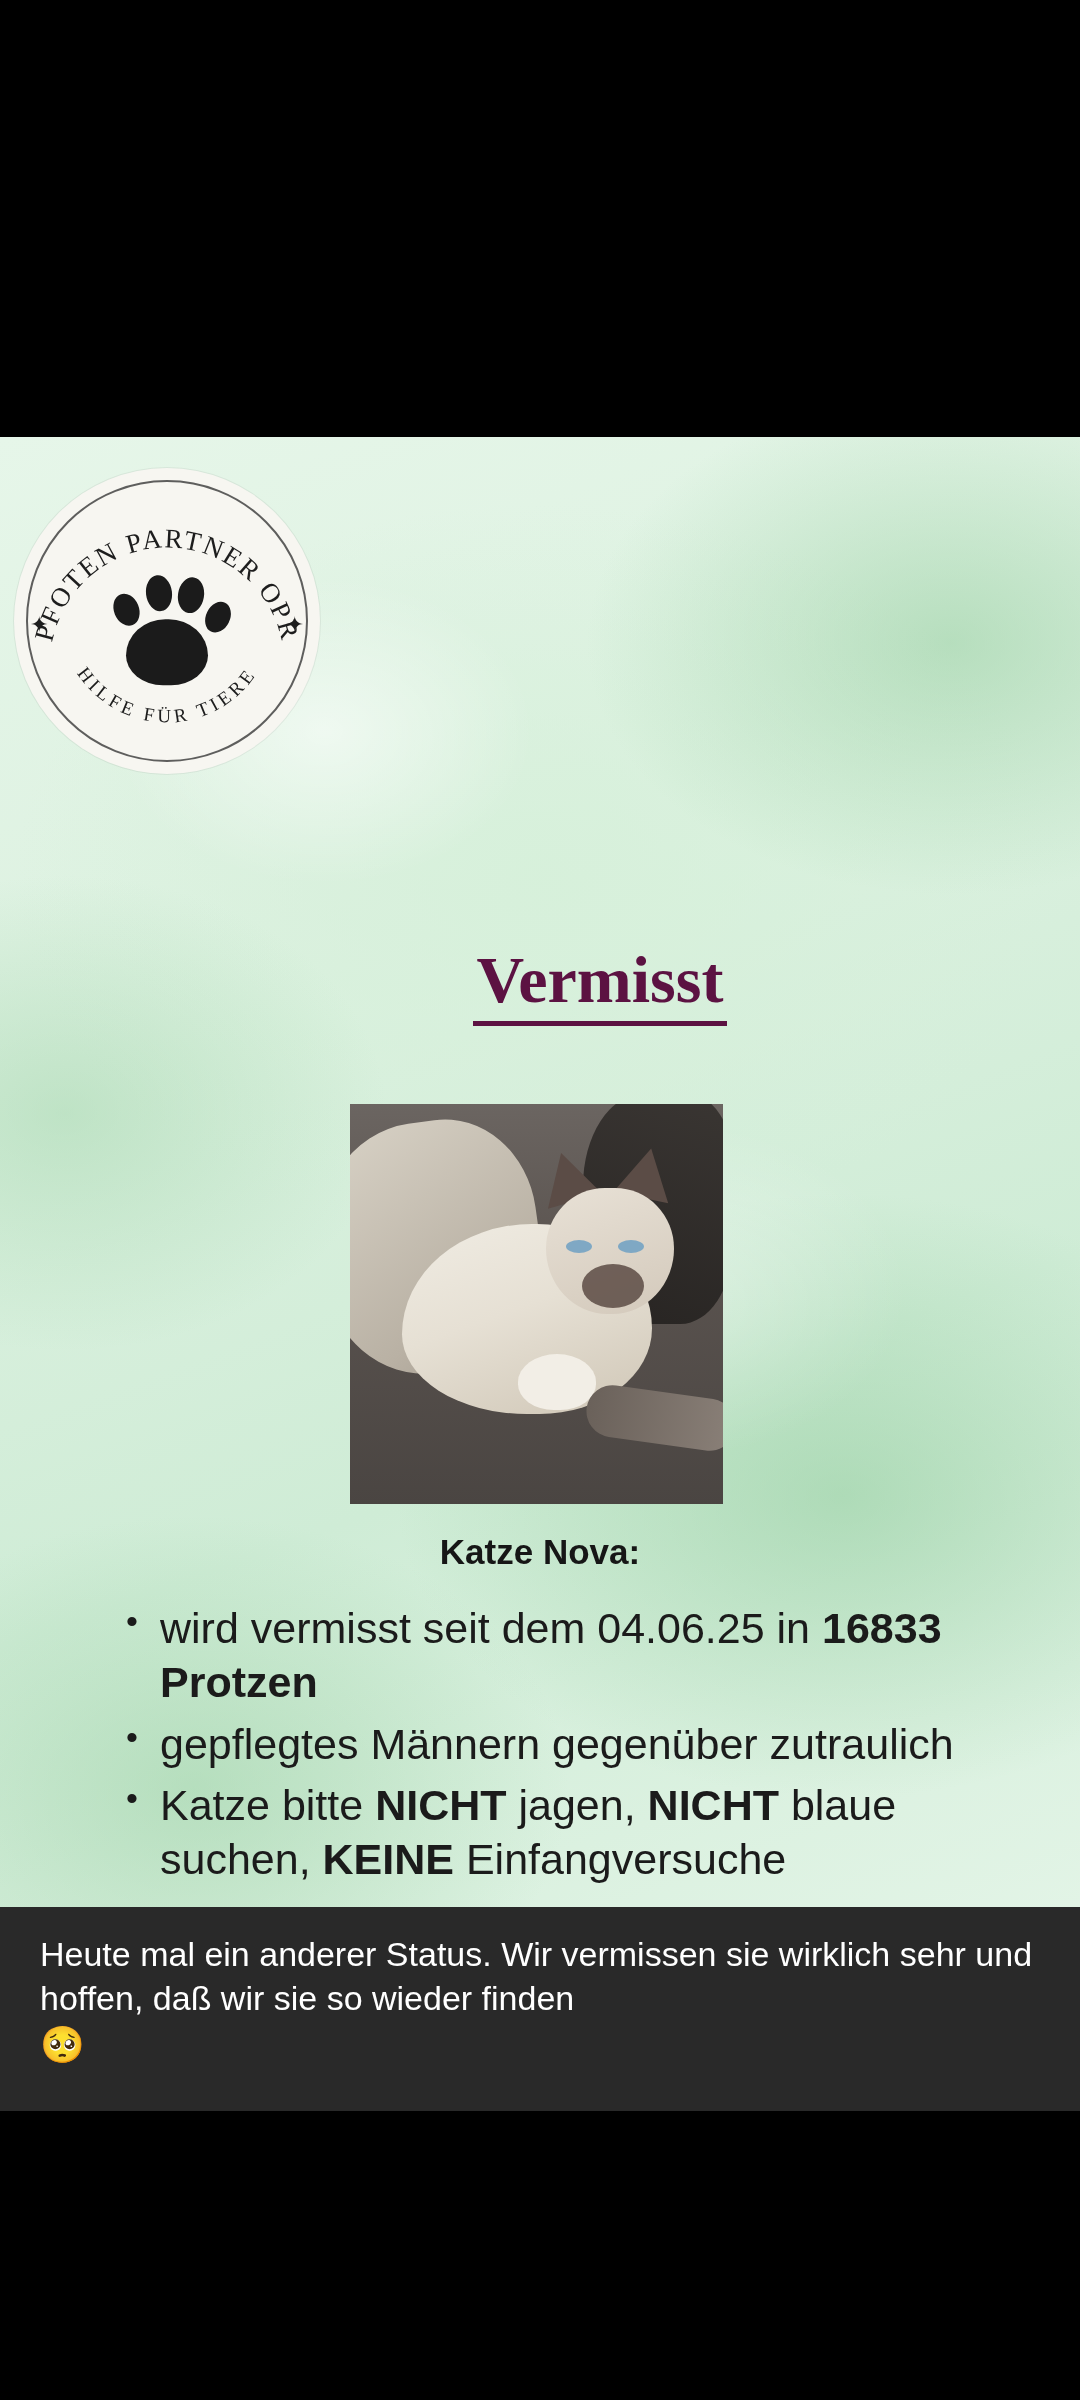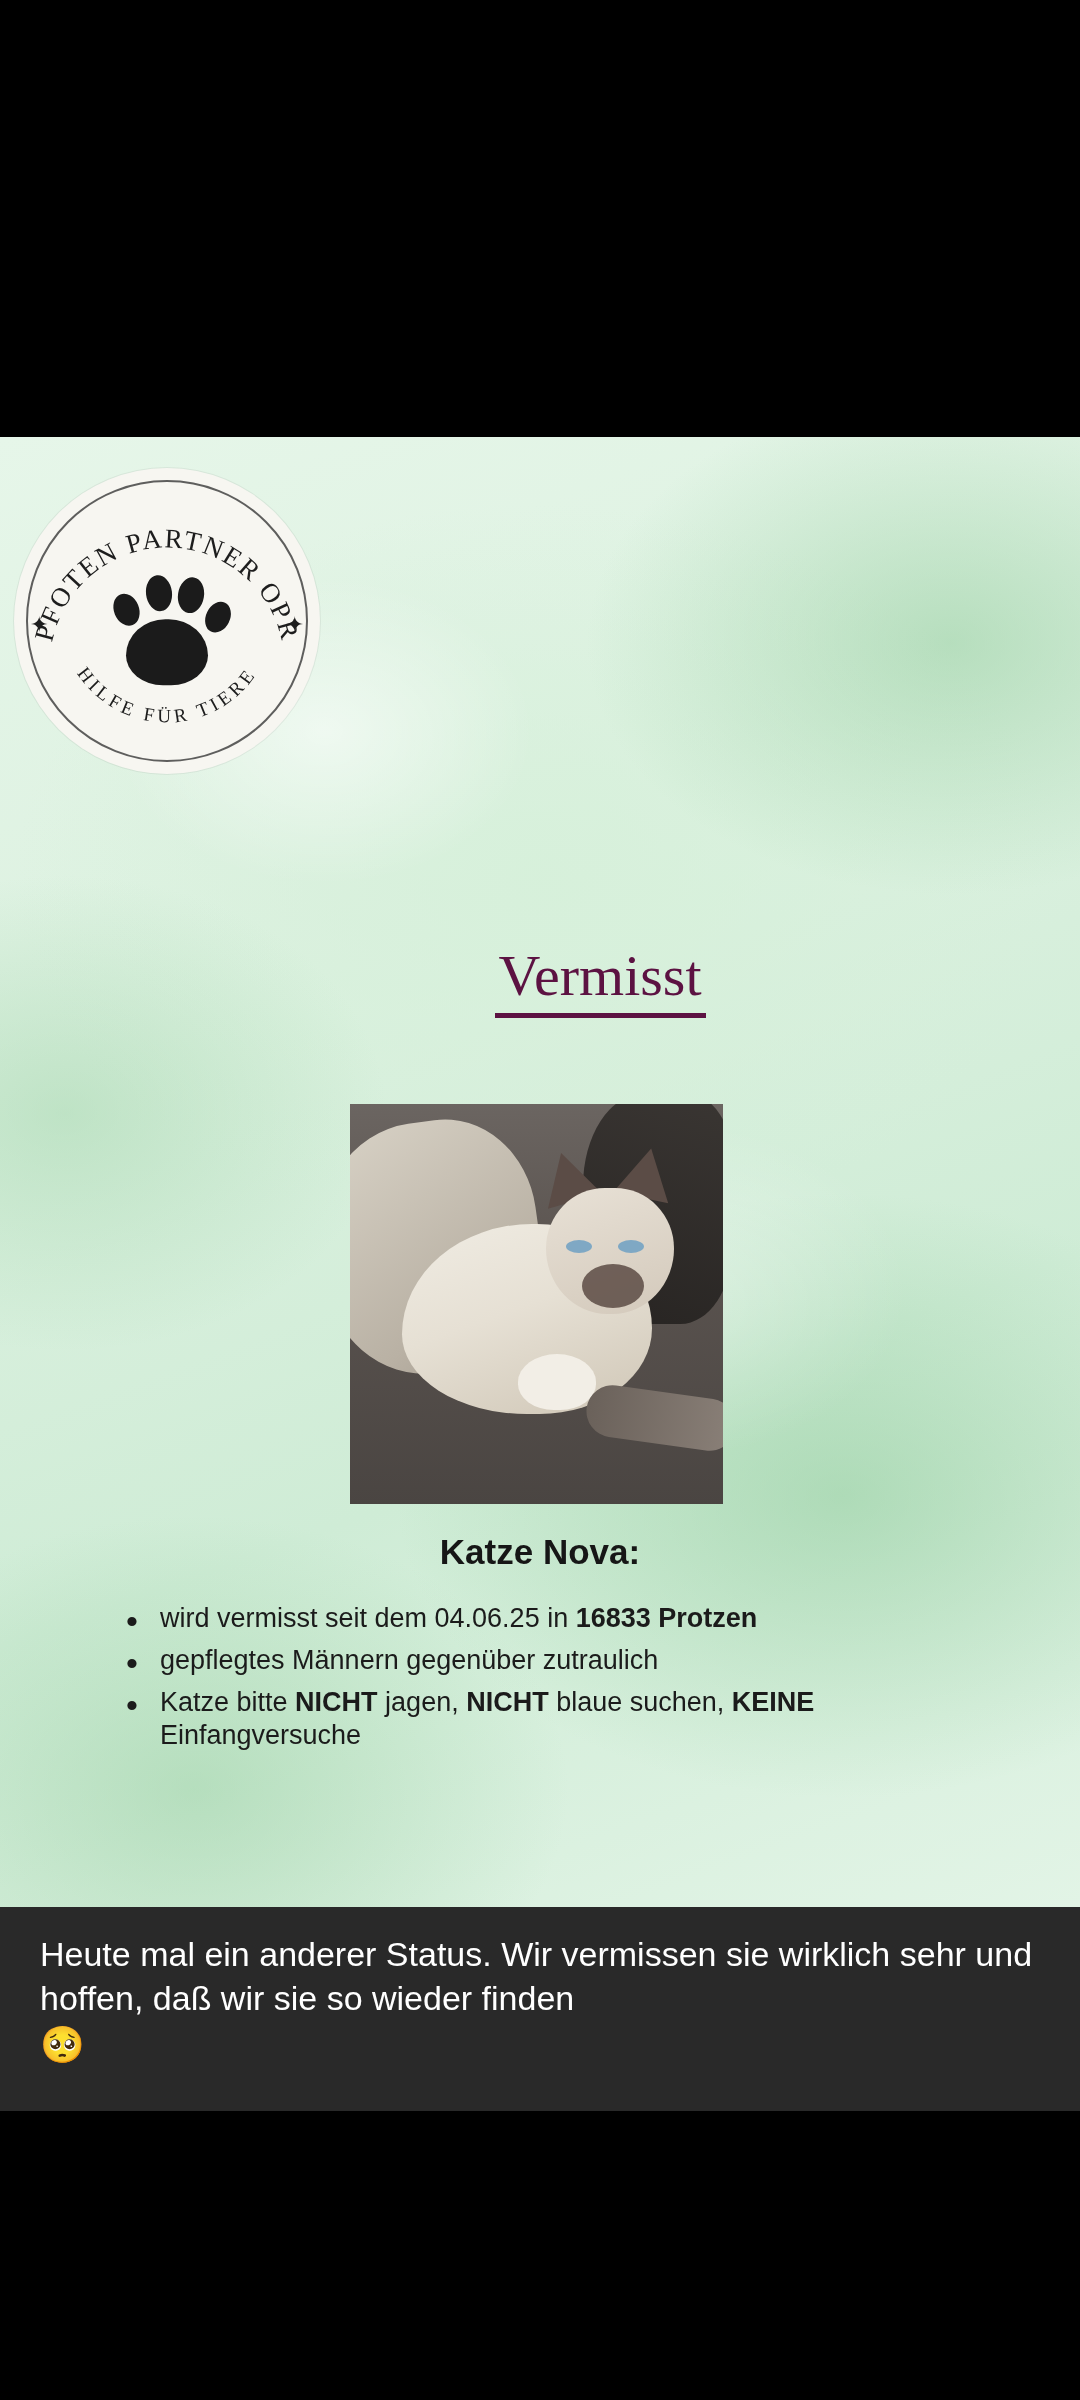--- a/index.html
+++ b/index.html
@@ -112,22 +112,22 @@
     position: absolute;
     left: 0;
     top: 510px;
     width: 1080px;
     text-align: center;
     z-index: 2;
   }
   .title .word {
     display: inline-block;
     font-family: "Liberation Serif", serif;
-    font-weight: 400;
-    font-size: 58px;
+    font-weight: 700;
+    font-size: 66px;
     line-height: 1;
     color: #5c1242;
     border-bottom: 5px solid #5c1242;
     padding: 0 4px 8px 4px;
     margin-left: 120px;
   }
 
   
   .photo {
     position: absolute;
@@ -233,21 +233,21 @@
     top: 1165px;
     width: 860px;
     margin: 0;
     padding: 0;
     list-style: none;
     z-index: 2;
   }
   .bullets li {
     position: relative;
     padding-left: 42px;
-    font-size: 27px;
+    font-size: 43px;
     line-height: 1.25;
     color: #1b1b1b;
     margin-bottom: 8px;
   }
   .bullets li::before {
     content: "•";
     position: absolute;
     left: 8px;
     top: -2px;
     font-size: 34px;

